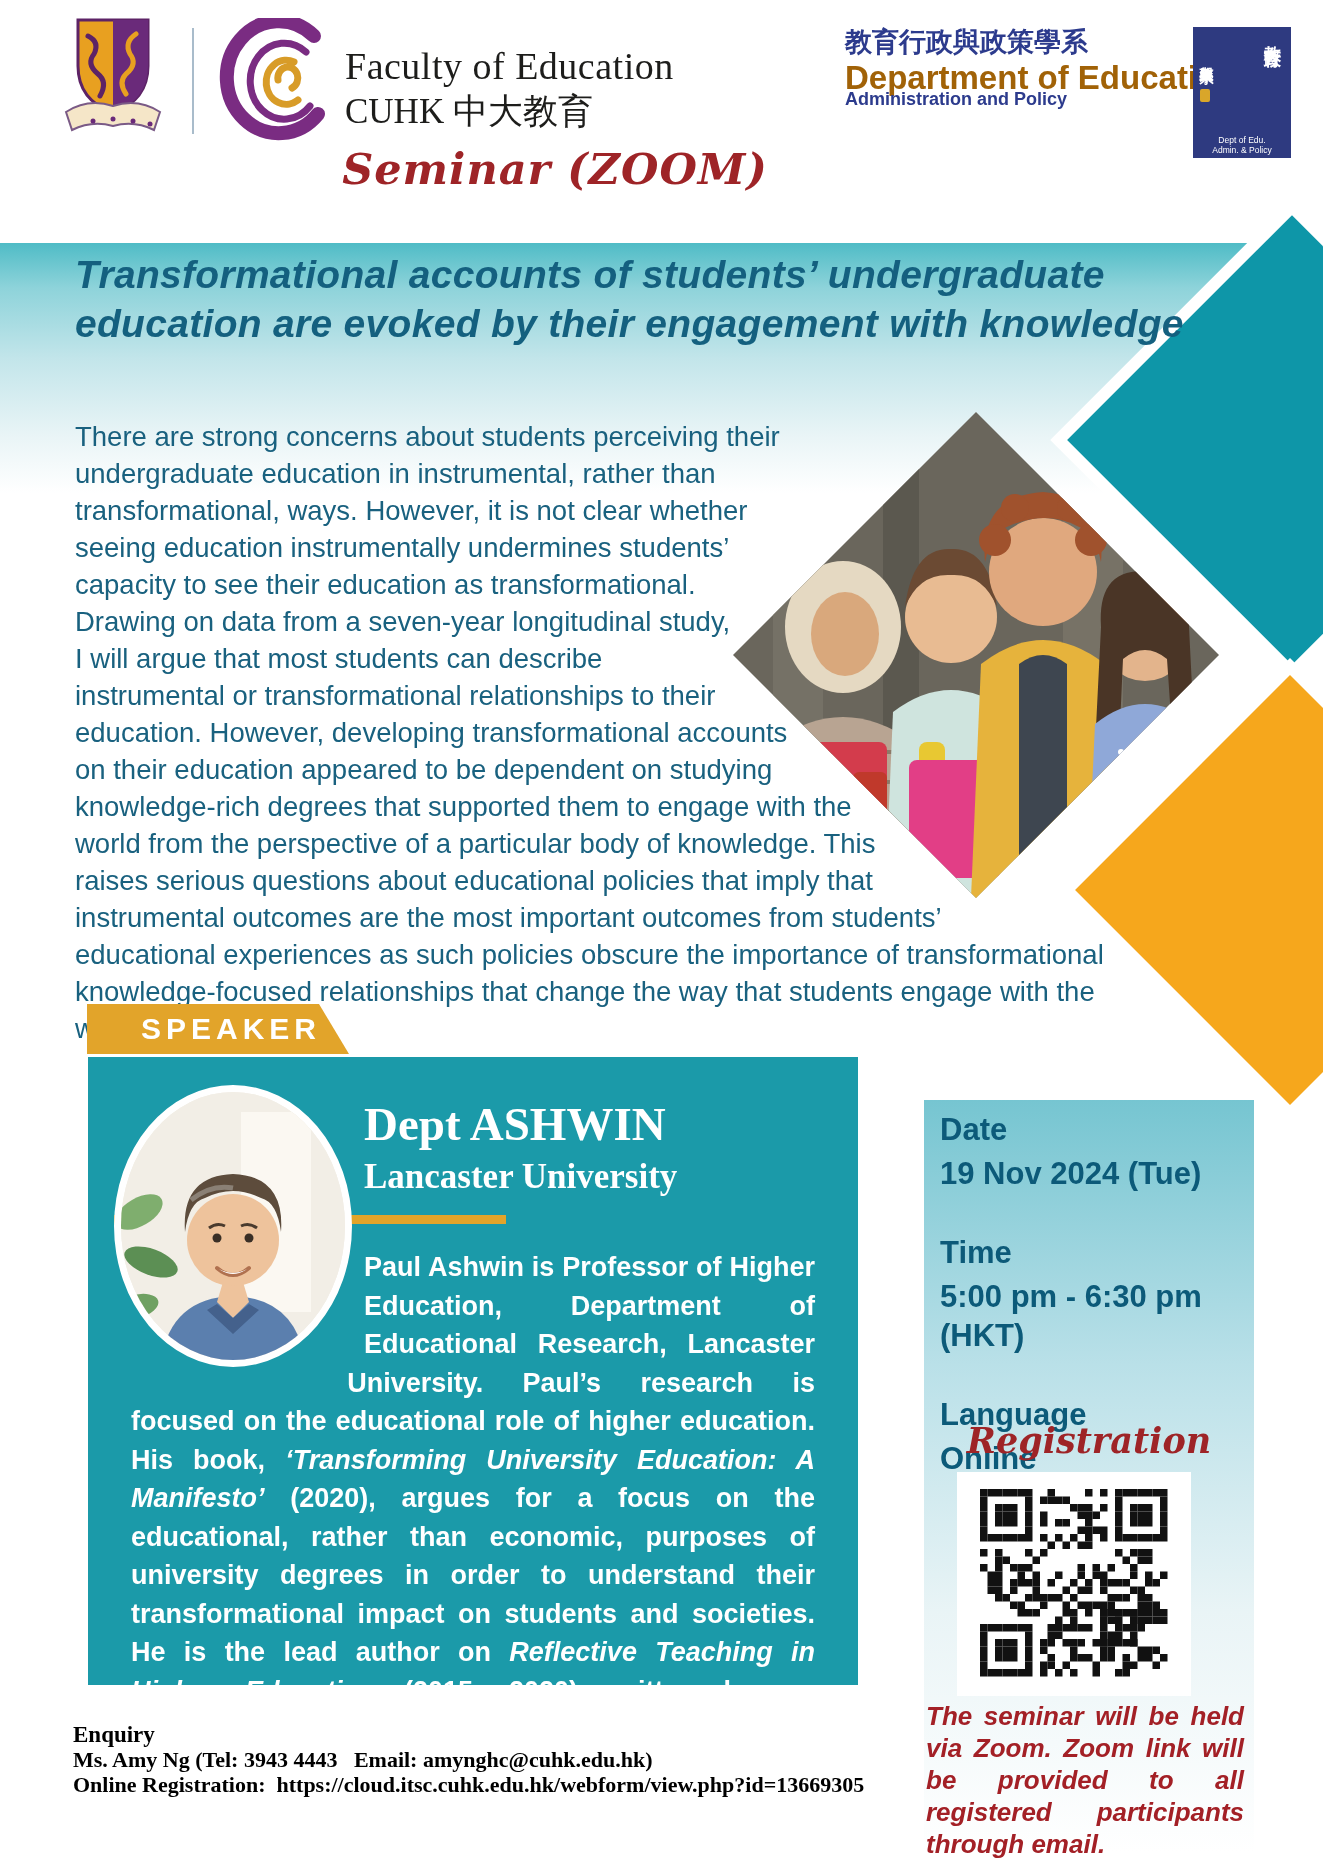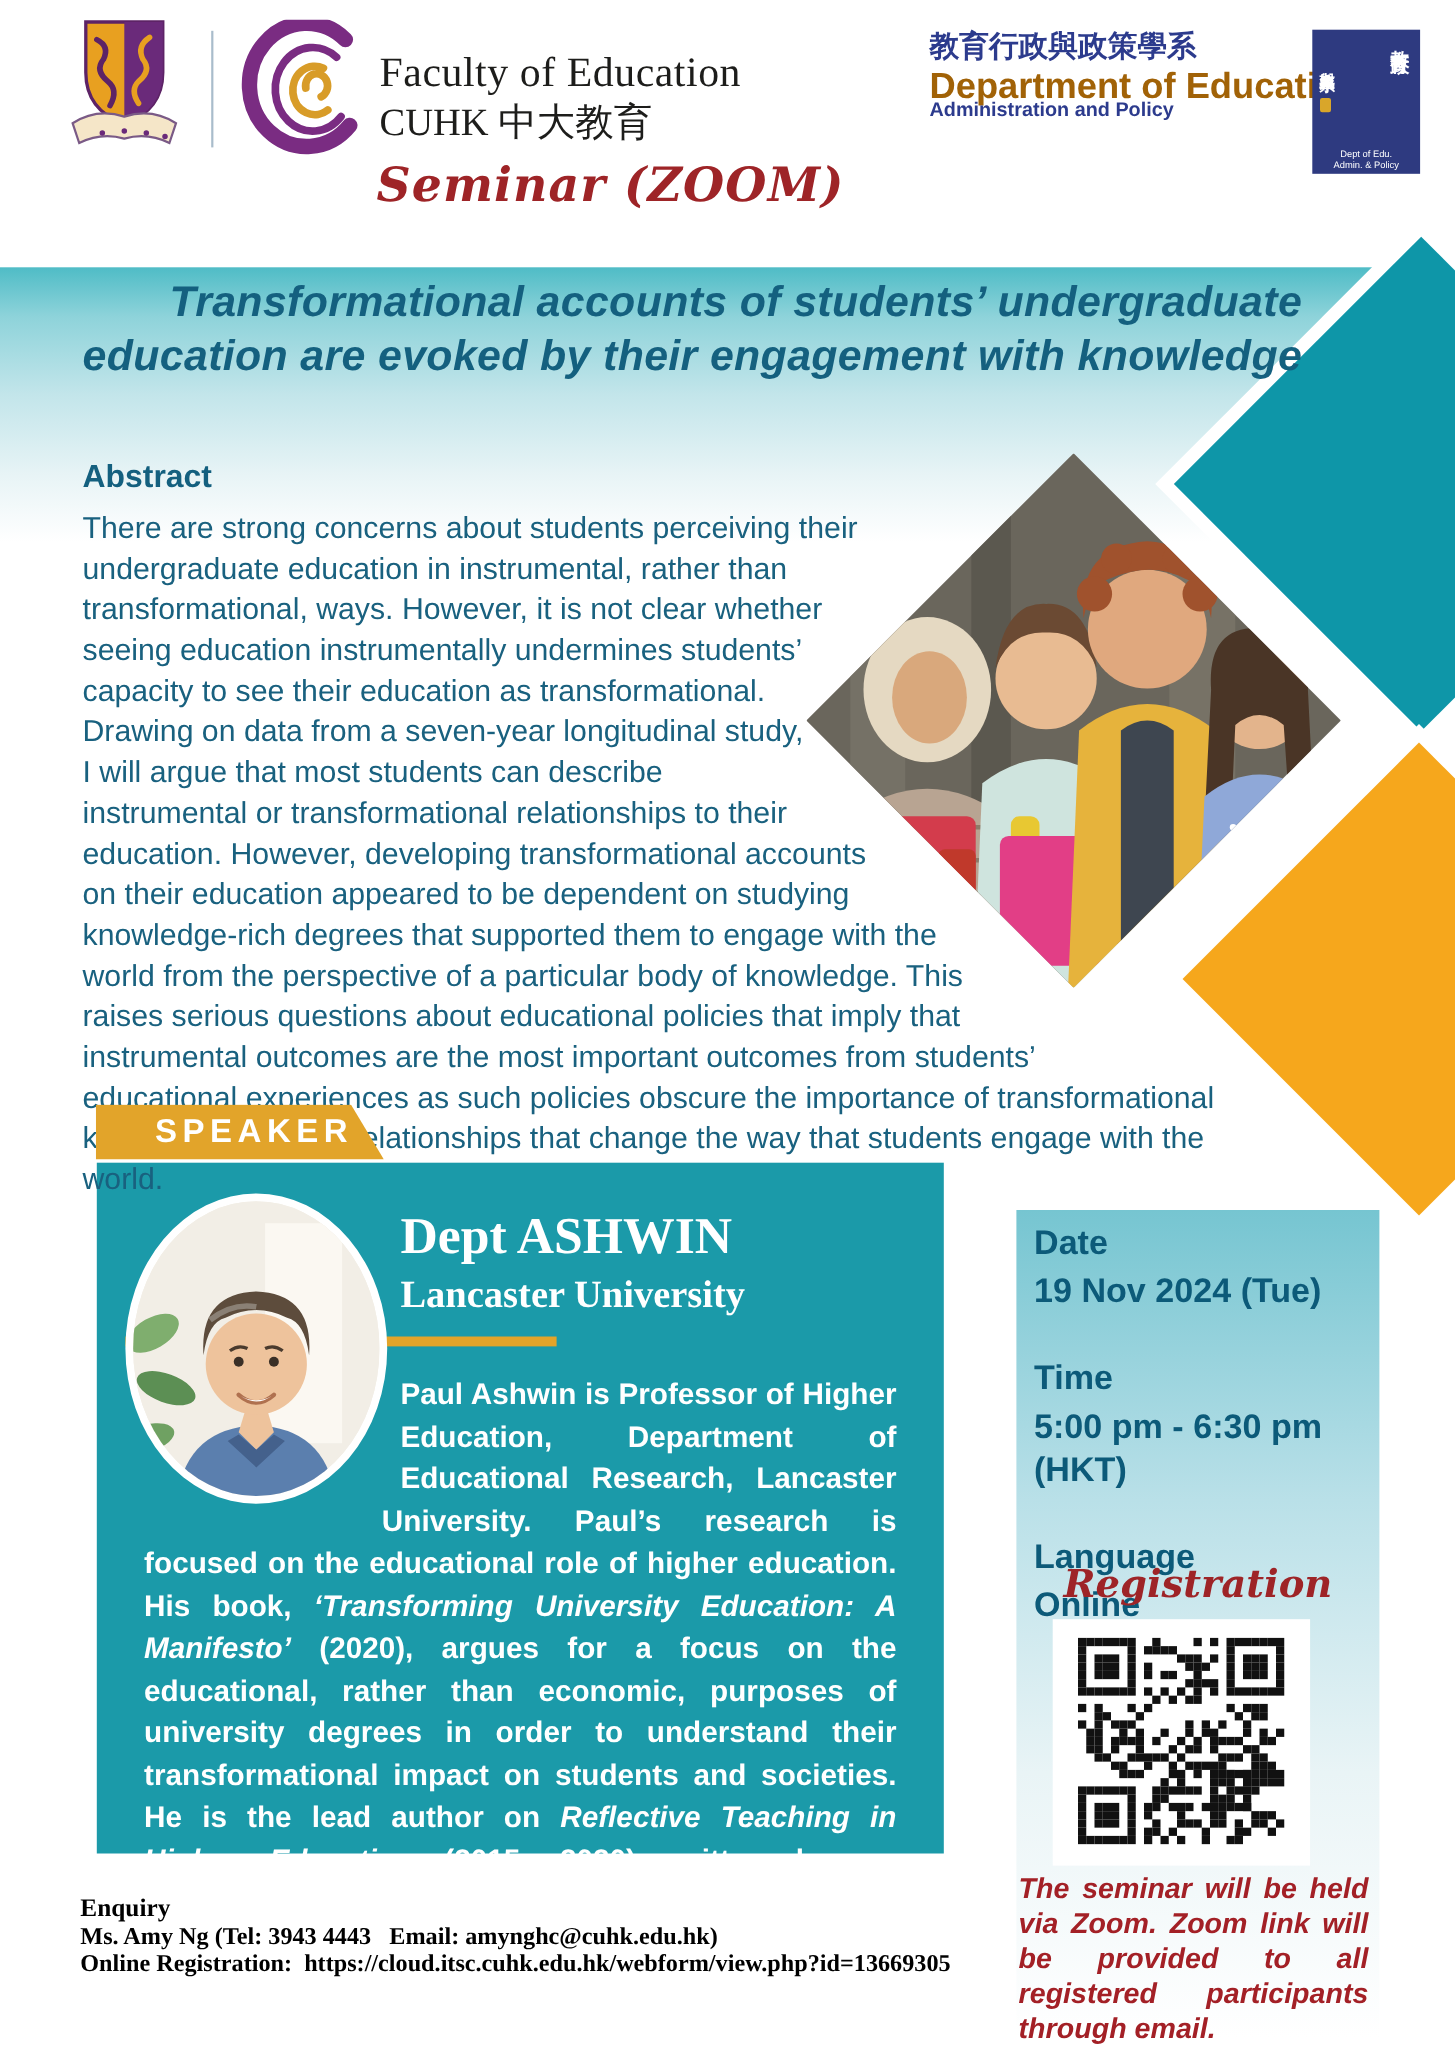--- a/index.html
+++ b/index.html
@@ -27,21 +27,21 @@
 
   
   .sem-type{position:absolute;left:0;top:144px;width:1110px;text-align:center;
             font-family:"DejaVu Serif",serif;font-style:italic;font-weight:bold;
             font-size:43px;color:#9e2427;letter-spacing:1px;}
 
   
   .band{position:absolute;left:0;top:243px;width:1323px;height:250px;z-index:1;
         background:linear-gradient(180deg,#4fbcc6 0%,#8ed3da 18%,#c2e5ea 46%,#e8f4f6 76%,#ffffff 100%);}
   .title{position:absolute;left:75px;top:250px;z-index:5;font-weight:bold;font-style:italic;
-         font-size:39px;line-height:49px;color:#14607f;letter-spacing:.3px;text-align:right;}
+         font-size:39px;line-height:49px;color:#14607f;letter-spacing:.3px;}
 
   
   .diamond{position:absolute;transform:rotate(45deg);box-shadow:0 0 0 12px #ffffff;}
   .d-teal{left:1133px;top:281px;width:318px;height:318px;background:#0e96a8;z-index:2;}
   .d-orange-s{left:845px;top:597px;width:116px;height:116px;background:#f2a51f;z-index:2;}
   .d-orange-b{left:1138px;top:738px;width:304px;height:304px;background:#f6a71c;z-index:3;}
   .photo-diamond{position:absolute;left:733px;top:412px;width:486px;height:486px;z-index:3;
                  clip-path:polygon(50% 0,100% 50%,50% 100%,0 50%);}
 
   
@@ -175,21 +175,20 @@
       <path d="M362 312 q50 -40 100 0 l8 174 h-116 Z" fill="#8fa8d8"></path>
       <circle cx="388" cy="340" r="3" fill="#fff"></circle>
         <circle cx="412" cy="352" r="3" fill="#fff"></circle>
       <circle cx="436" cy="338" r="3" fill="#fff"></circle>
         <circle cx="400" cy="376" r="3" fill="#fff"></circle>
       <rect x="376" y="360" width="78" height="104" rx="8" fill="#ee8f2a"></rect>
     </svg>
   </div>
 
   <div class="abstract">
-    <h3>Abstract</h3>
     <div class="abs-float"></div>
     <p>There are strong concerns about students perceiving their undergraduate education in instrumental, rather than transformational, ways. However, it is not clear whether seeing education instrumentally undermines students’ capacity to see their education as transformational. Drawing on data from a seven-year longitudinal study, I will argue that most students can describe instrumental or transformational relationships to their education. However, developing transformational accounts on their education appeared to be dependent on studying knowledge-rich degrees that supported them to engage with the world from the perspective of a particular body of knowledge. This raises serious questions about educational policies that imply that instrumental outcomes are the most important outcomes from students’ educational experiences as such policies obscure the importance of transformational knowledge-focused relationships that change the way that students engage with the world.</p>
   </div>
 
   <div class="spk-banner">
     <span>SPEAKER</span>
   </div>
 
   <div class="spk-box">
     <div class="spk-photo-float">

